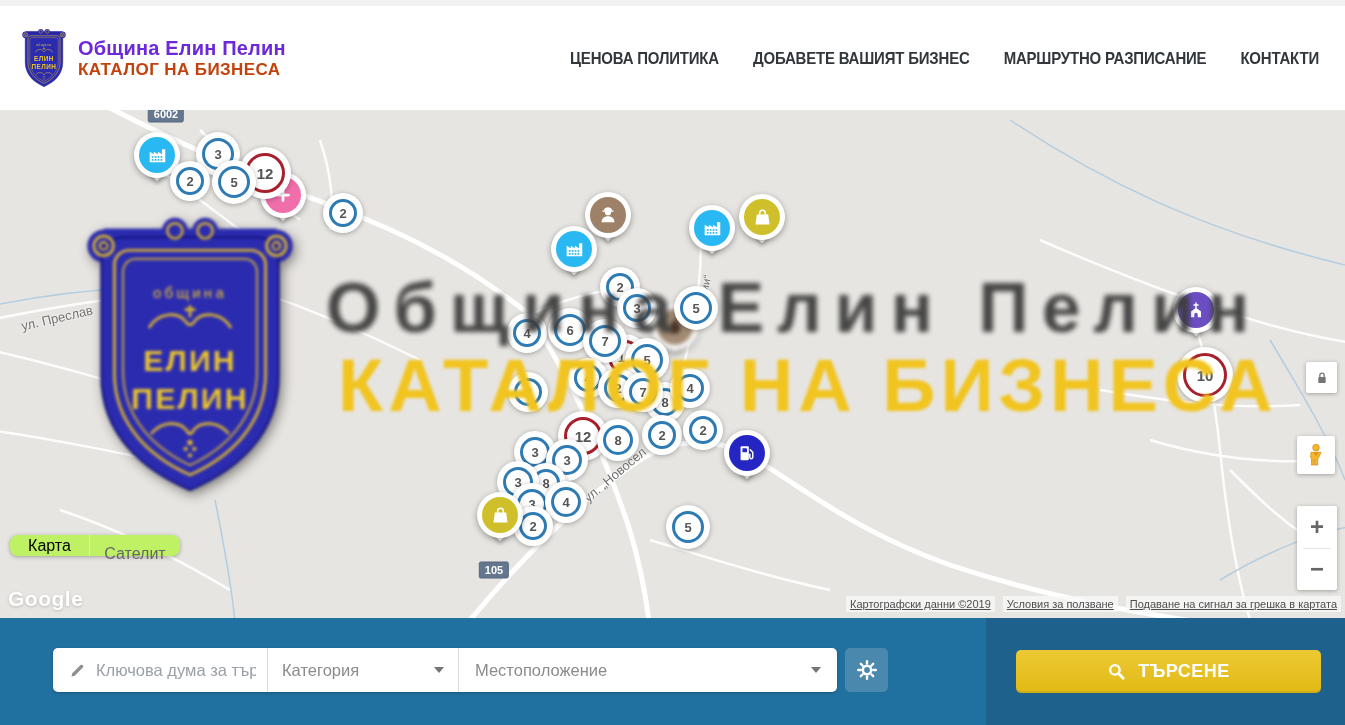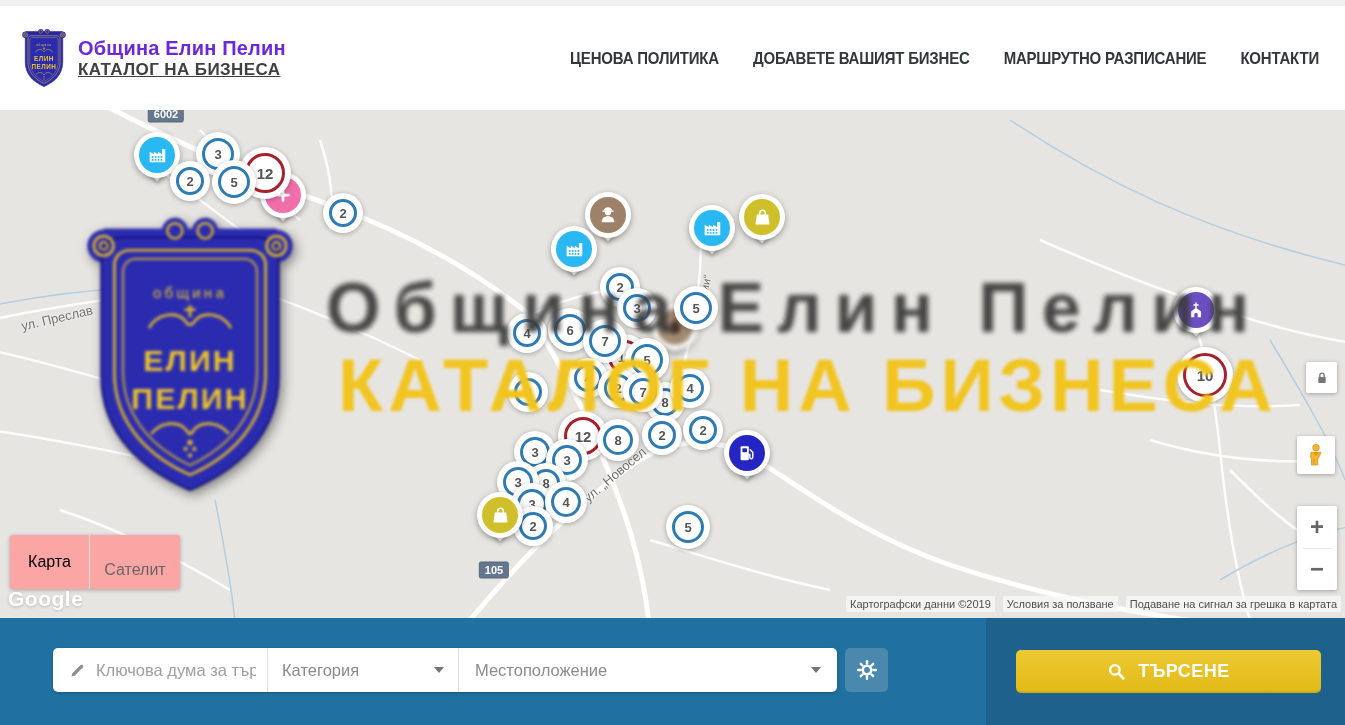--- a/index.html
+++ b/index.html
@@ -5,21 +5,21 @@
   * { margin:0; padding:0; box-sizing:border-box; }
   html,body { width:1345px; height:725px; overflow:hidden; font-family:"Liberation Sans",sans-serif; background:#fff; }
   #app { position:relative; width:1345px; height:725px; }
 
   
   header { position:absolute; left:0; top:0; width:1345px; height:110px; background:#fff; display:flex; align-items:center; justify-content:space-between; z-index:20; border-top:6px solid #f1f1f1; }
   .brand { display:flex; align-items:center; padding-left:20px; }
   .brand svg { width:48px; height:60px; }
   .brand-text { margin-left:10px; line-height:1.15; }
   .brand-title { font-size:20px; font-weight:bold; color:#6d28d9; letter-spacing:.2px; }
-  .brand-sub { font-size:17px; font-weight:bold; color:#404040; letter-spacing:.4px;text-decoration:underline; }
+  .brand-sub { font-size:17px; font-weight:bold; color:#c2410c; letter-spacing:.4px; }
   nav { display:flex; gap:34px; padding-right:26px; }
   nav a { font-size:15px; font-weight:bold; color:#32373c; text-decoration:none; letter-spacing:-0.2px; transform:scaleY(1.08); }
 
   
   .map { position:absolute; left:0; top:110px; width:1345px; height:508px; background:#e7e5e1; overflow:hidden; }
   .map svg.roads { position:absolute; inset:0; z-index:1; }
   .street-label { position:absolute; z-index:2; color:#6f6f6f; text-shadow:0 0 2px #fff,0 0 2px #fff; white-space:nowrap; }
   .badge { position:absolute; z-index:2; transform:translate(-50%,-50%); background:#64778e; color:#fff; font-size:11px; font-weight:bold; padding:1px 5px 2px; border-radius:2px; border:1px solid #55687e; }
 
   .pin { position:absolute; width:46px; height:46px; z-index:3; }
@@ -32,27 +32,27 @@
   .cluster { position:absolute; background:#fff; border-radius:50%; box-shadow:0 1px 5px rgba(0,0,0,.3); display:flex; align-items:center; justify-content:center; z-index:4; }
   .cluster .ring { border-radius:50%; display:flex; align-items:center; justify-content:center; font-weight:bold; color:#555; background:#fff; }
 
   
   .wm-shield { position:absolute; left:82px; top:100px; width:216px; height:290px; z-index:6; filter:blur(1.4px) drop-shadow(3px 4px 6px rgba(0,0,0,.45)); }
   .wm-line { position:absolute; z-index:6; font-weight:bold; white-space:nowrap; line-height:1; }
   .wm-line1 { left:326px; top:163px; font-size:70px; letter-spacing:13px; color:#3d3d3d; filter:blur(2.4px); opacity:.95; }
   .wm-line2 { left:338px; top:239px; font-size:74px; letter-spacing:5px; color:#f1c41f; filter:blur(1.7px); }
 
   
-  .maptype { position:absolute; left:10px; top:425px; z-index:7; display:flex; background:#fca5a5; border-radius:3px; box-shadow:0 1px 4px rgba(0,0,0,.3); height:54px; }
+  .maptype { position:absolute; left:10px; top:425px; z-index:7; display:flex; background:#bef264; border-radius:8px; box-shadow:0 1px 4px rgba(0,0,0,.3); height:21px; }
   .maptype .mt { display:flex; align-items:center; justify-content:center; font-size:16px; cursor:pointer; }
   .mt-map { width:80px; color:#000; font-weight:500; border-right:1px solid #e6e6e6; }
   .mt-sat { width:90px; color:#666;margin-top:16px; }
   .google-logo { position:absolute; left:8px; top:477px; z-index:7; color:#fff; font-size:21px; font-weight:bold; letter-spacing:.5px; text-shadow:0 1px 3px rgba(0,0,0,.2); }
   .attribution { position:absolute; right:4px; top:486px; z-index:7; display:flex; gap:8px; font-size:11px; color:#4e4e4e; }
-  .attribution span { background:rgba(248,248,248,.75); padding:2px 4px; white-space:nowrap; }
+  .attribution span { background:rgba(248,248,248,.75); padding:2px 4px; white-space:nowrap;text-decoration:underline; }
   .ctrl { position:absolute; background:#fff; border-radius:2px; box-shadow:0 1px 4px rgba(0,0,0,.3); z-index:7; display:flex; align-items:center; justify-content:center; }
   .ctrl-lock { left:1306px; top:252px; width:31px; height:31px; }
   .ctrl-peg { left:1297px; top:326px; width:38px; height:38px; }
   .zoomctrl { position:absolute; left:1297px; top:396px; width:40px; height:84px; background:#fff; border-radius:2px; box-shadow:0 1px 4px rgba(0,0,0,.3); z-index:7; display:flex; flex-direction:column; }
   .zbtn { flex:1; display:flex; align-items:center; justify-content:center; font-size:24px; font-weight:bold; color:#666; cursor:pointer; }
   .zdiv { height:1px; background:#e6e6e6; margin:0 6px; }
 
   
   .searchbar { position:absolute; left:0; top:618px; width:1345px; height:107px; display:flex; z-index:20; }
   .sb-left { width:986px; height:100%; background:#20719f; position:relative; }

